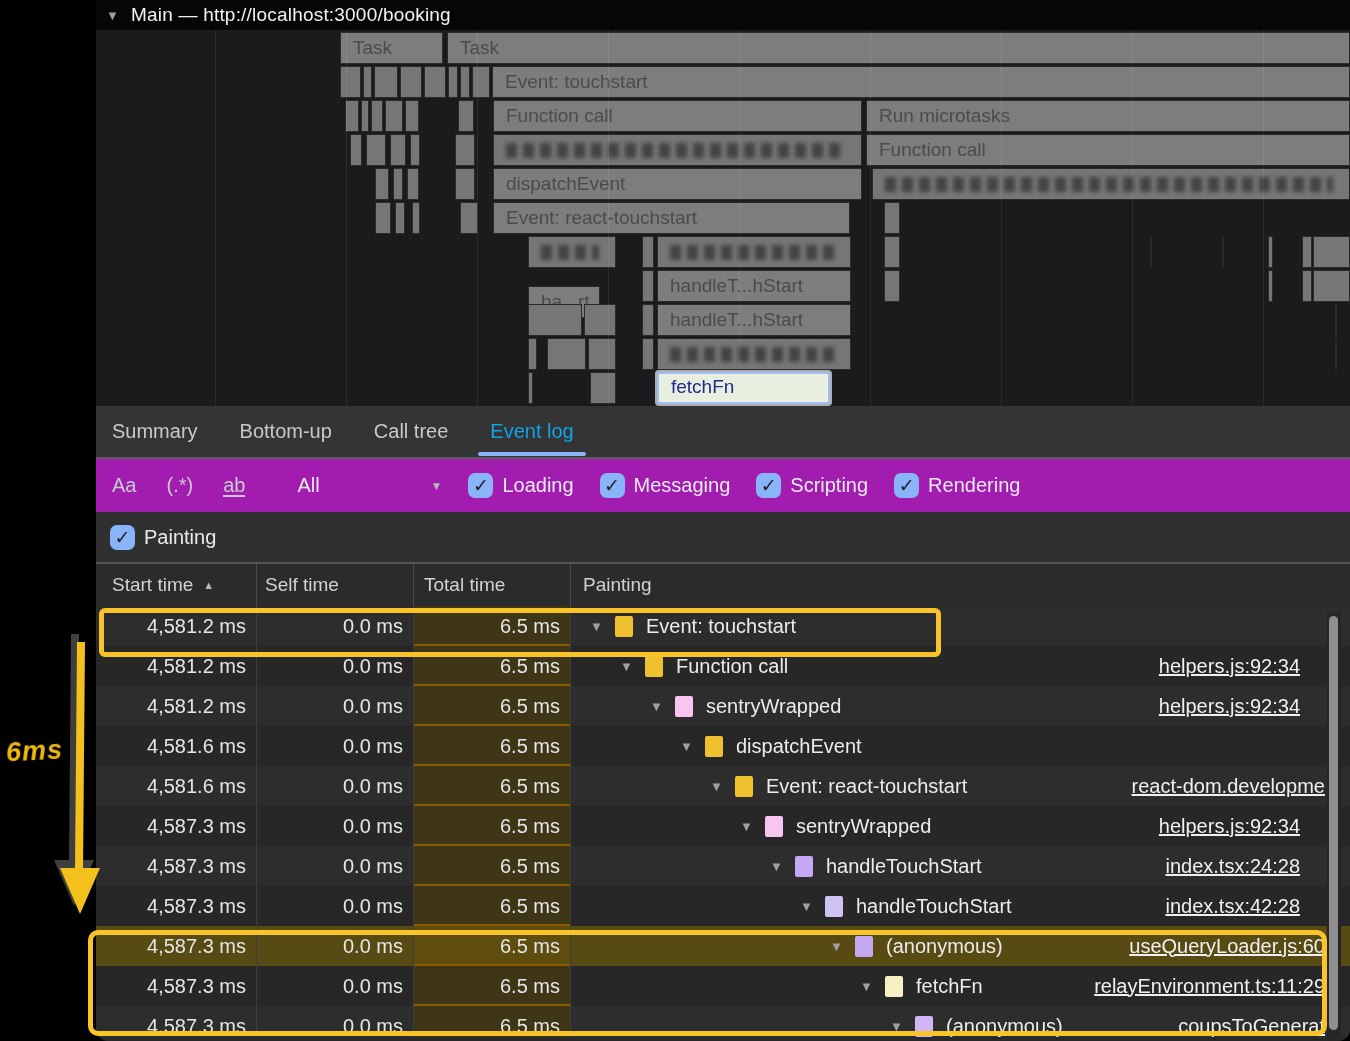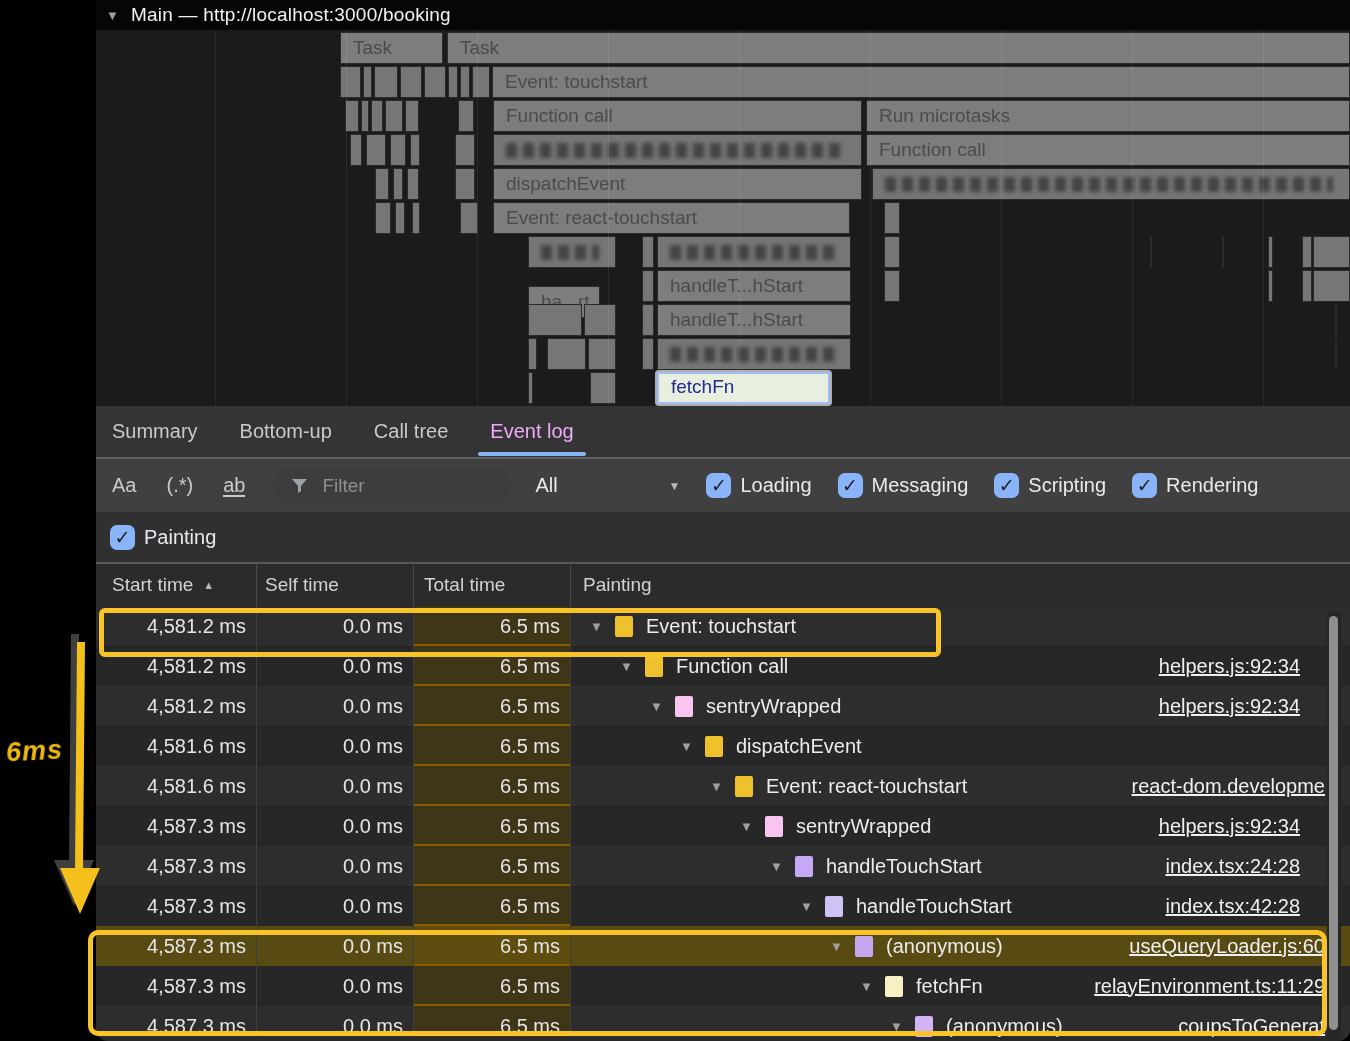--- a/index.html
+++ b/index.html
@@ -24,26 +24,26 @@
         background:repeating-linear-gradient(90deg,rgba(58,58,58,.85) 0 11px,transparent 11px 17px);
         filter:blur(2px);}
   .fbar.sel{background:#e9efdf;border:2px solid #9fbdf7;border-radius:2px;color:#232a8f;
         box-shadow:0 0 0 2px rgba(255,255,255,.65);line-height:26px;}
   .gline{position:absolute;top:30px;bottom:0;width:1px;background:rgba(255,255,255,.07);z-index:5;}
 
   
   .tabbar{position:relative;height:53px;background:#343434;display:flex;align-items:center;
           gap:42px;padding-left:16px;border-bottom:2px solid #5e5e5e;box-sizing:border-box;}
   .tab{position:relative;color:#c9c9c9;font-size:20px;height:100%;display:flex;align-items:center;cursor:default;}
-  .tab.active{color:#f0abfc;}
+  .tab.active{color:#0ea5e9;}
   .tab.active::after{content:"";position:absolute;left:-12px;right:-12px;bottom:1px;height:4px;
           border-radius:3px;background:#8ab4f8;}
 
   
-  .filterbar{height:53px;background:#404040;display:flex;align-items:center;padding-left:16px;}
+  .filterbar{height:53px;background:#a21caf;display:flex;align-items:center;padding-left:16px;}
   .ficon{color:#c8cbce;font-size:20px;margin-right:30px;}
   .ficon.uline{border-bottom:2px solid #c8cbce;line-height:20px;margin-right:28px;}
   .fpill{width:238px;height:38px;border-radius:19px;background:#3d3d3d;display:flex;
          align-items:center;padding-left:18px;box-sizing:border-box;}
   .fpill .ph{color:#8f8f8f;font-size:19px;margin-left:14px;}
   .alldd{display:flex;align-items:center;margin-left:24px;width:145px;justify-content:space-between;}
   .alldd .val{color:#e8eaed;font-size:20px;}
   .alldd .chev{color:#b9b9b9;font-size:12px;}
   .cbwrap{display:flex;align-items:center;margin-left:26px;}
   .cbbox{width:25px;height:25px;border-radius:7px;background:#8ab4f8;color:#1f2023;
@@ -189,26 +189,20 @@
       <div class="tab">Summary</div>
       <div class="tab">Bottom-up</div>
       <div class="tab">Call tree</div>
       <div class="tab active">Event log</div>
     </div>
 
   <div class="filterbar">
     <span class="ficon">Aa</span>
     <span class="ficon">(.*)</span>
     <span class="ficon uline">ab</span>
-    <div class="fpill">
-      <svg width="17" height="16" viewBox="0 0 17 16">
-        <path d="M1 1h15l-6 7v5l-3 2V8z" fill="#9aa0a6"></path>
-      </svg>
-      <span class="ph">Filter</span>
-    </div>
     <div class="alldd">
       <span class="val">All</span>
       <span class="chev">▼</span>
     </div>
     <div id="filter-checks" style="display:flex;align-items:center;">
         <div class="cbwrap">
           <span class="cbbox">✓</span>
           <span class="cblabel">Loading</span>
         </div>
         <div class="cbwrap">

